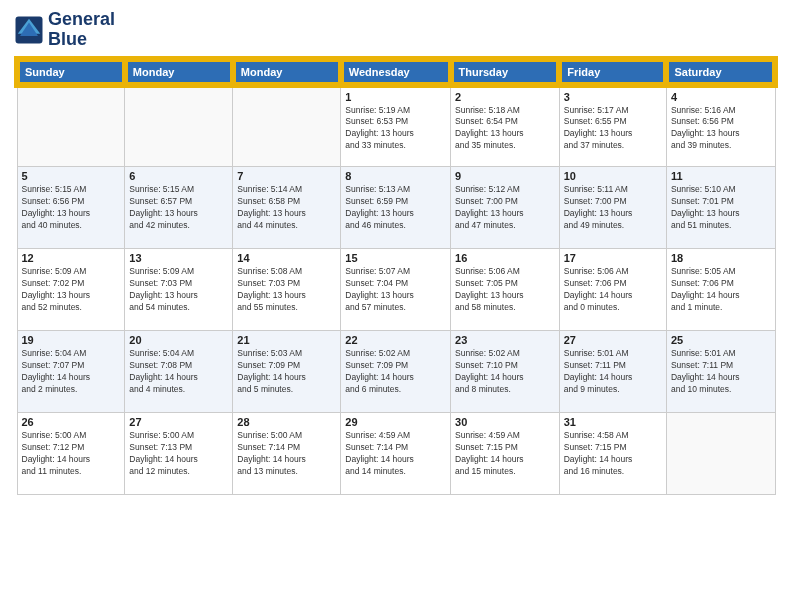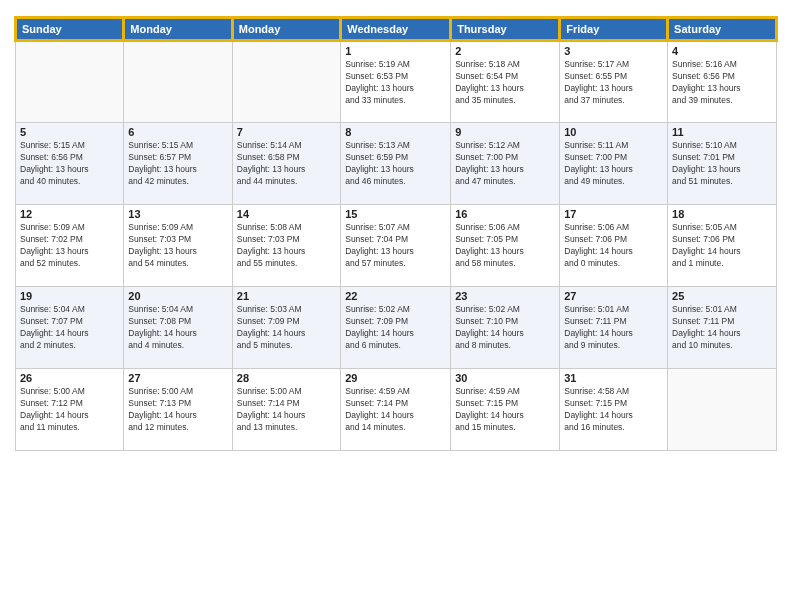--- a/index.html
+++ b/index.html
@@ -53,21 +53,21 @@
       width: 100%;
       border-collapse: collapse;
       font-size: 9.5px;
     }
     .calendar th {
       background: #2d6db5;
       color: #fff;
       padding: 4px 5px;
       text-align: left;
       font-size: 11px;
-      border: 3px solid #eab308;
+      border: 6px solid #eab308;
     }
     .calendar td {
       border: 1px solid #ccc;
       vertical-align: top;
       padding: 3px 4px;
       width: 113px;
       height: 82px;
       background: #fff;
     }
     .calendar td.empty {
@@ -86,20 +86,31 @@
     }
     tr.alt-row td {
       background: #f0f4fa;
     }
   </style>
 </head>
 <body>
 
 <div class="page">
   <div class="header">
+    <div class="logo">
+      <svg class="logo-icon" viewBox="0 0 40 40">
+        <rect x="2" y="2" width="36" height="36" rx="4" fill="#1a3a6b"></rect>
+        <polygon points="20,5 35,25 5,25" fill="#4a9fd4"></polygon>
+        <polygon points="20,10 32,28 8,28" fill="#2d6db5"></polygon>
+      </svg>
+      <div class="logo-text">
+        <div>General</div>
+        <div>Blue</div>
+      </div>
+    </div>
     <div class="title-block">
     </div>
   </div>
 
   <table class="calendar">
     <thead>
       <tr id="header-row">
           <th>Sunday</th>
           <th>Monday</th>
           <th>Monday</th>

